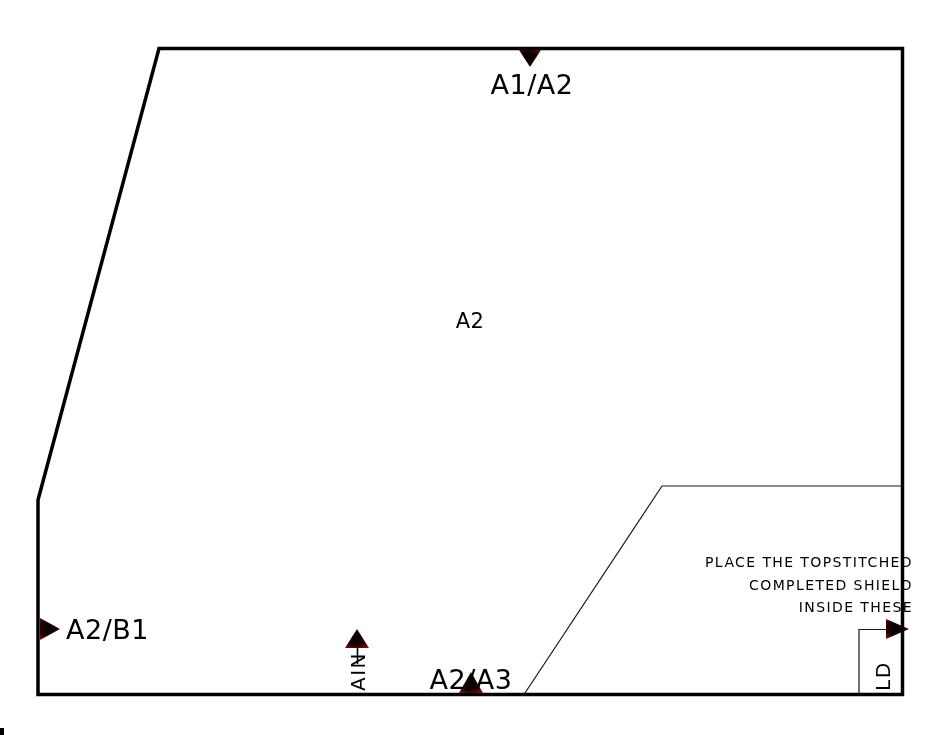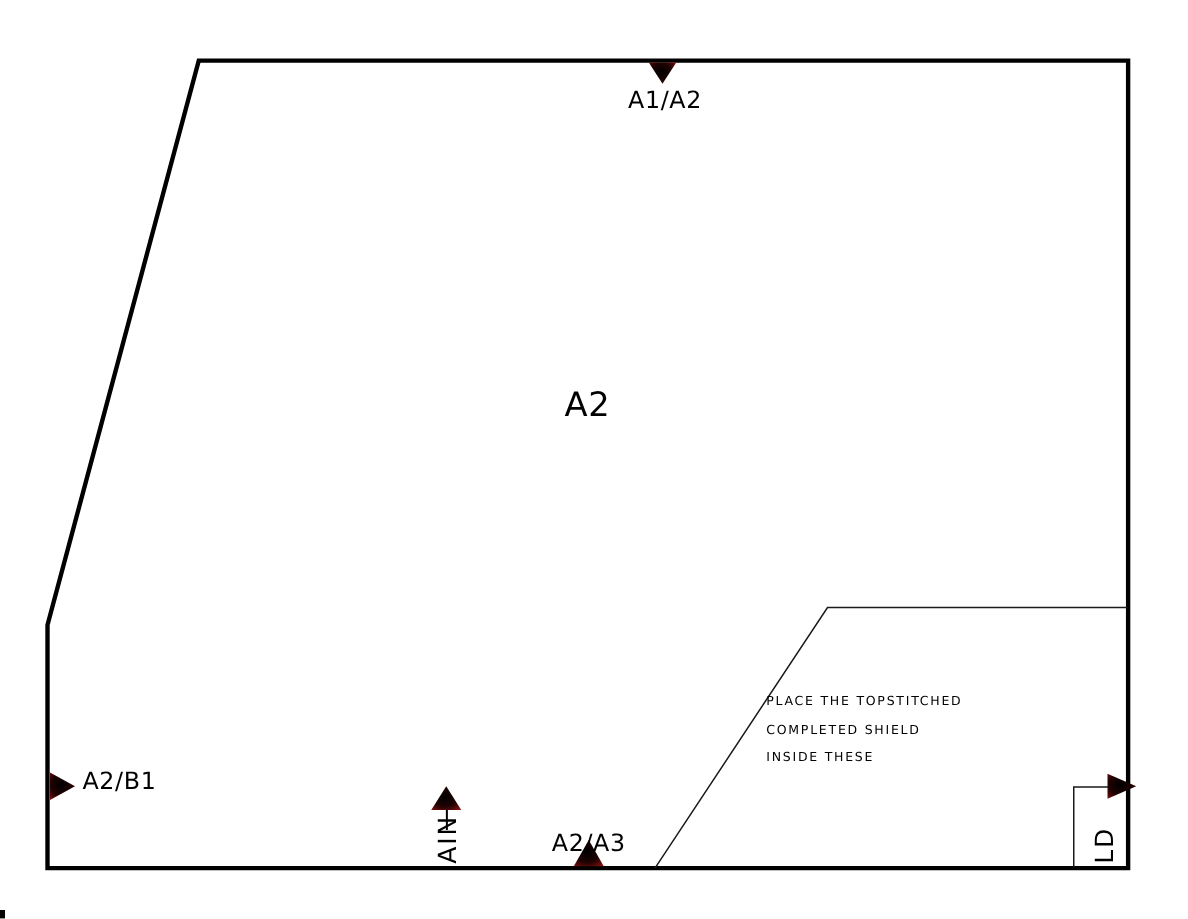--- a/index.html
+++ b/index.html
@@ -3,25 +3,25 @@
 <meta charset="utf-8">
 <style>
   html,body{margin:0;padding:0;background:#ffffff;}
   #stage{
     position:relative;width:950px;height:735px;background:#ffffff;overflow:hidden;
     font-family:"DejaVu Sans","Liberation Sans",sans-serif;color:#000;
   }
   #pattern-svg{position:absolute;left:0;top:0;}
   .label{position:absolute;color:#000;text-align:center;}
   .label.center{text-align:center;}
-  .notch-label{font-size:19px;letter-spacing:0.5px;}
-  .piece-label{font-size:27px;letter-spacing:0.5px;}
+  .notch-label{font-size:27px;letter-spacing:0.5px;}
+  .piece-label{font-size:21px;letter-spacing:0.5px;}
   .placement-note{
-    font-size:10px;line-height:22.5px;letter-spacing:1.4px;
-    white-space:pre-line;text-align:left;
+    font-size:14px;line-height:22.5px;letter-spacing:1.4px;
+    white-space:pre-line;text-align:right;
   }
 </style>
 </head>
 <body>
 
 <div id="stage">
 
   <svg id="pattern-svg" width="950" height="735" viewBox="0 0 950 735">
     <defs>
       <radialGradient id="notchGrad" cx="45%" cy="45%" r="75%">

